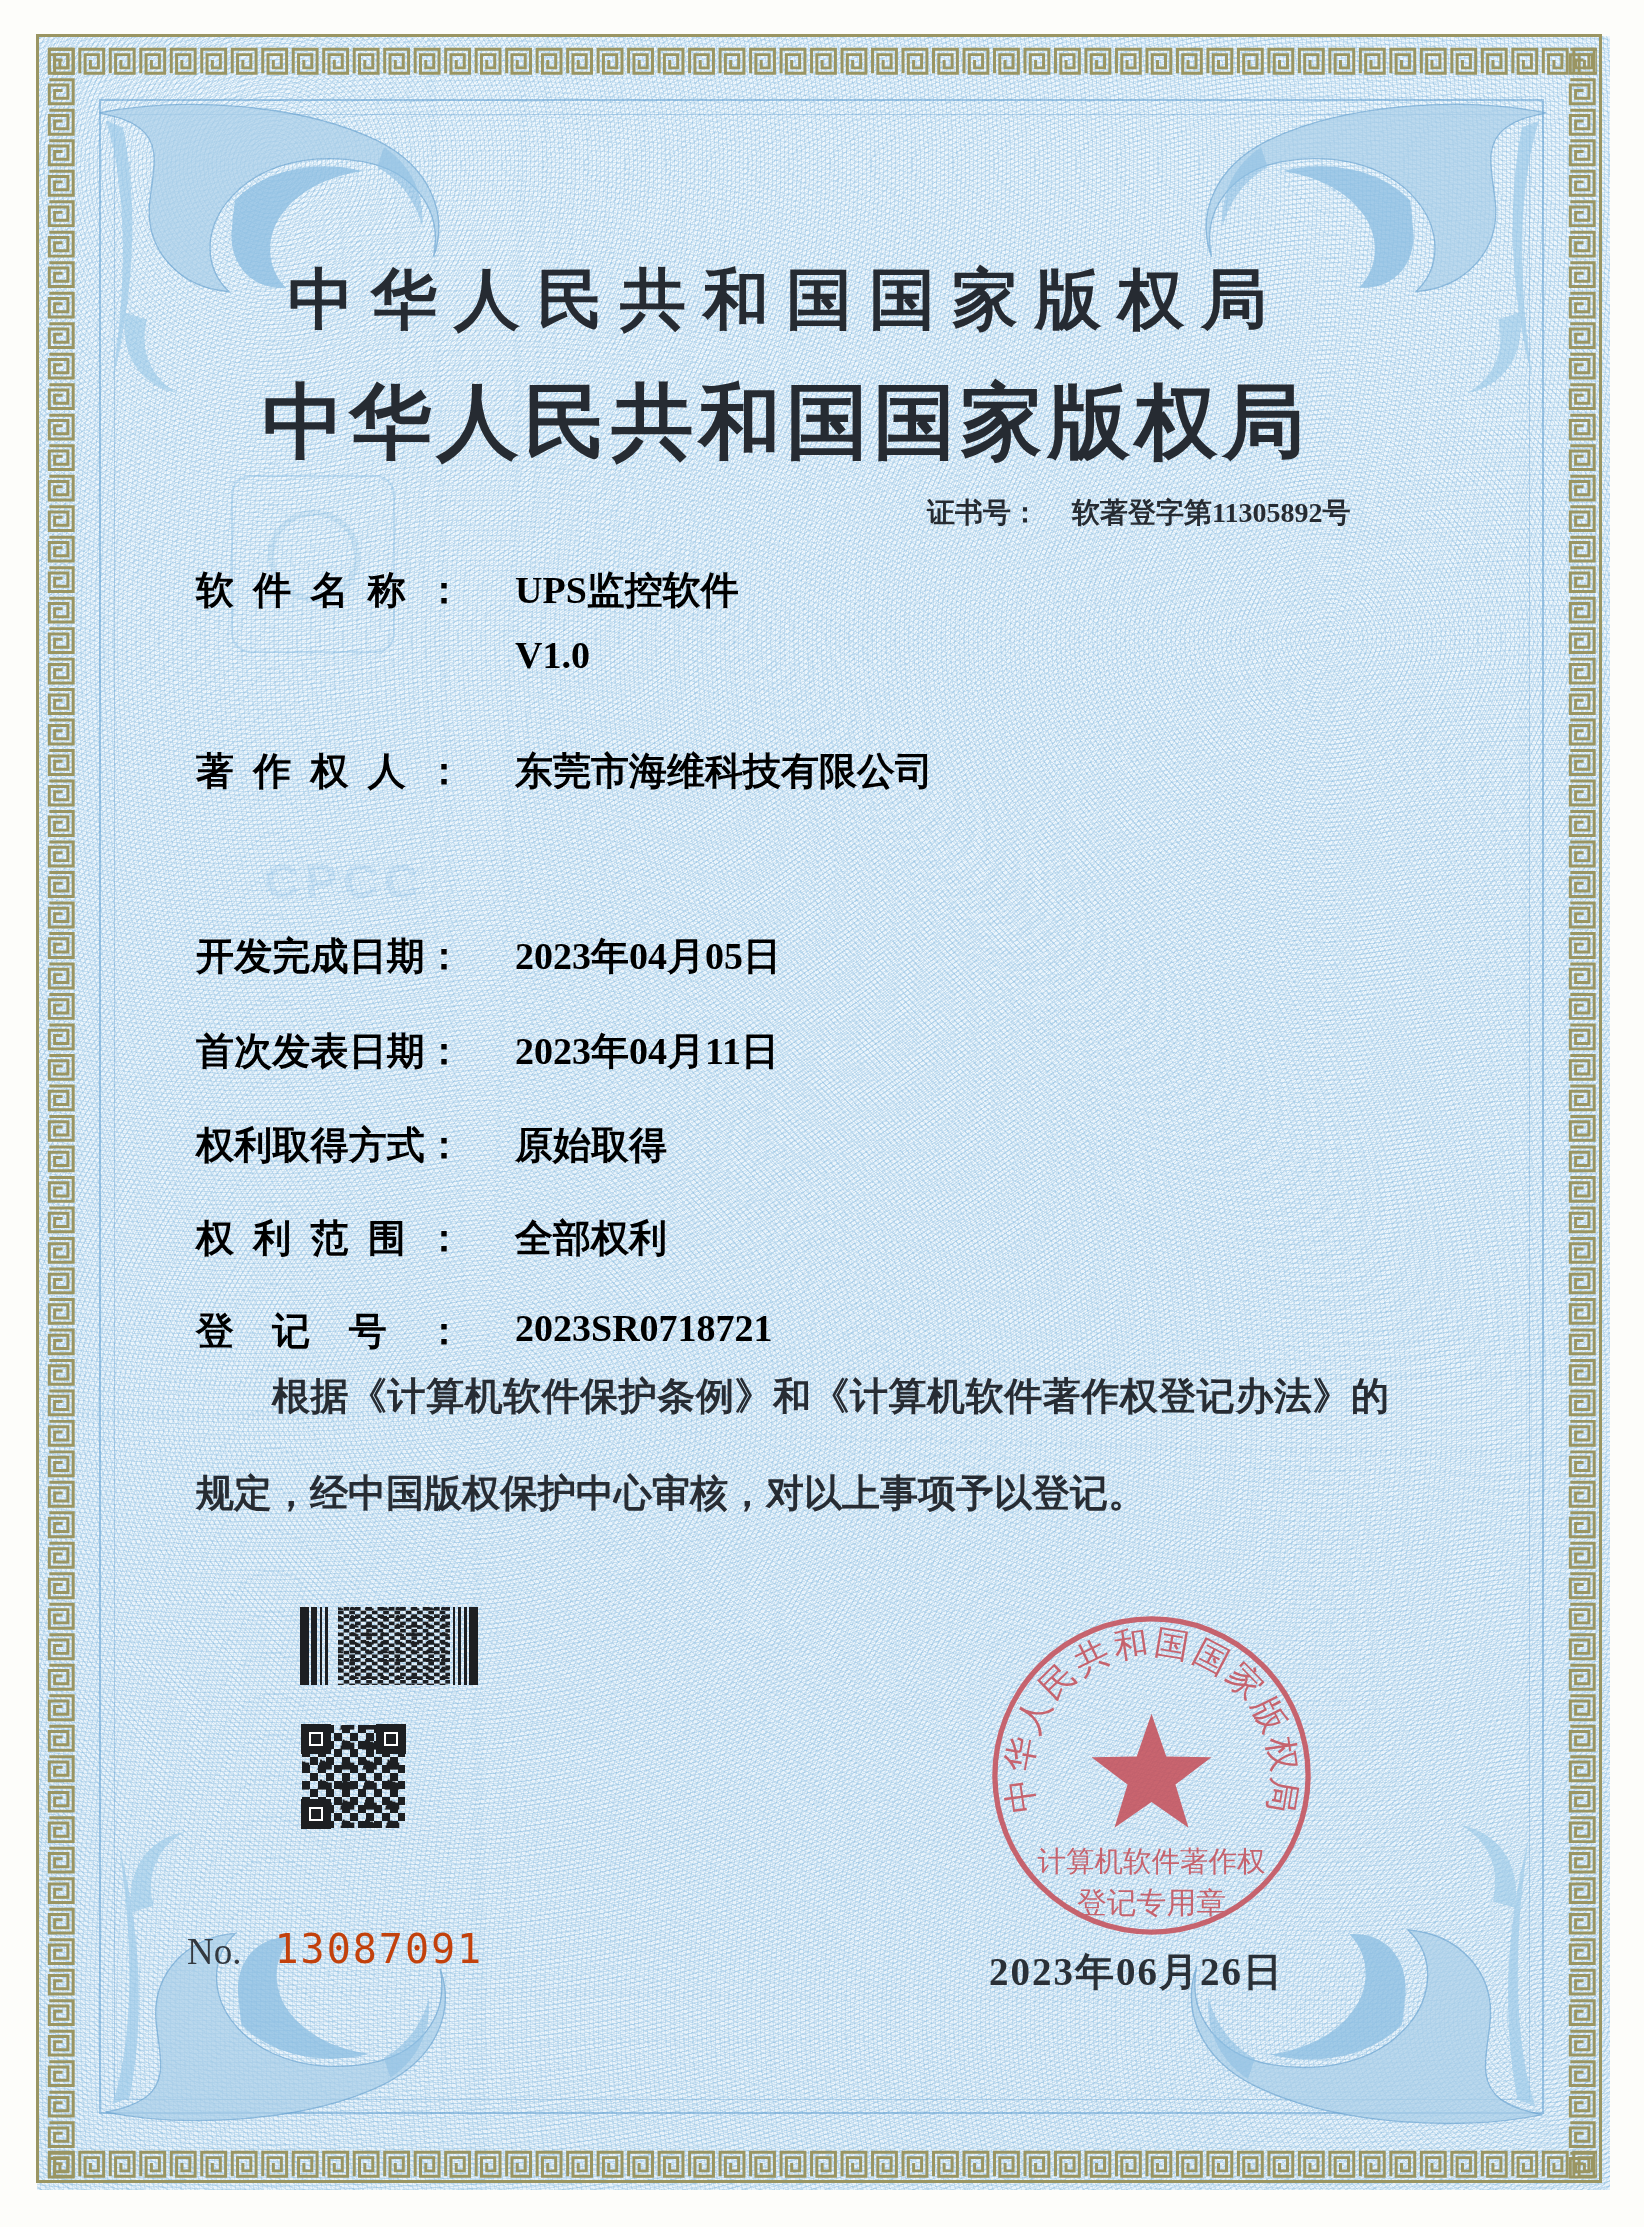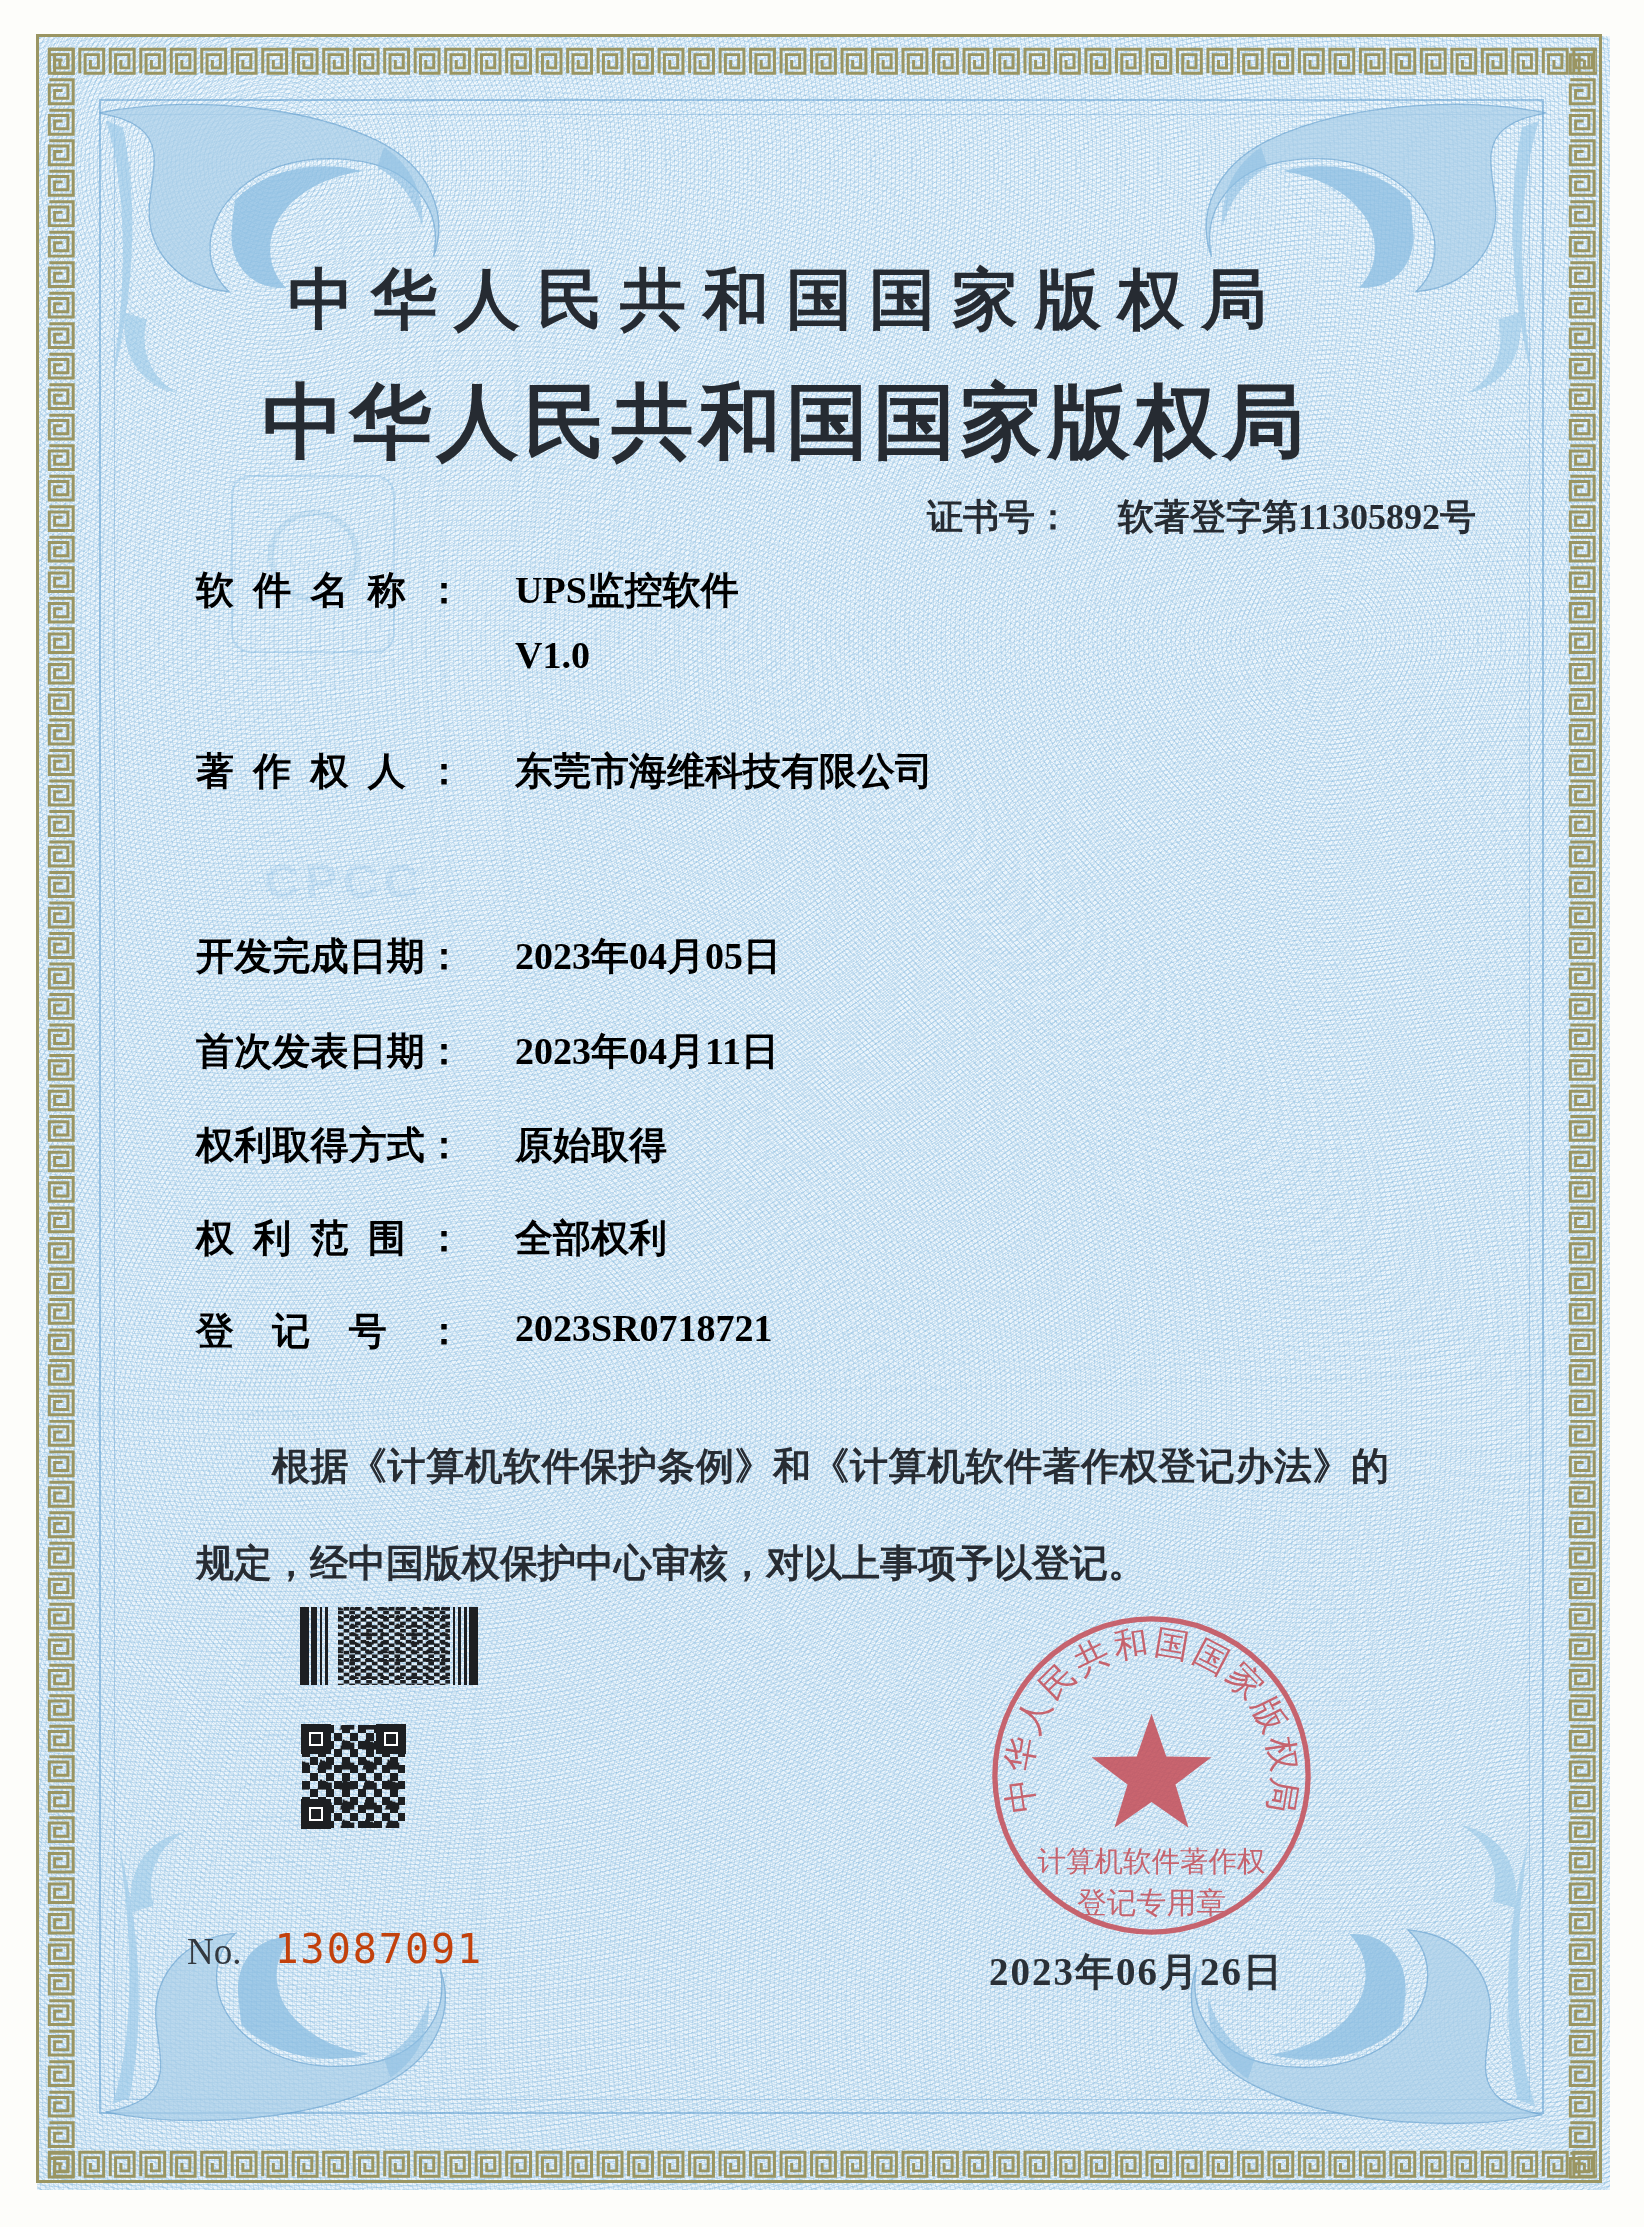--- a/index.html
+++ b/index.html
@@ -46,27 +46,27 @@
   .ghost-ring{position:absolute;left:268px;top:510px;width:80px;height:80px;
     border:6.6px solid rgba(130,185,225,.22);border-radius:50%;}
   .ghost-cpcc{position:absolute;left:264px;top:857px;font-family:"Liberation Sans",sans-serif;
     font-size:49px;font-weight:bold;letter-spacing:5.3px;color:rgba(130,185,225,.18);line-height:1;}
   
   .t{position:absolute;line-height:1;color:#262b32;}
   .authority{left:60px;top:267px;width:1452px;text-align:center;
     font-size:66px;font-weight:bold;letter-spacing:17px;}
   .cert-title{left:60px;top:382px;width:1452px;text-align:center;
     font-size:82px;font-weight:800;letter-spacing:5.3px;}
-  .certno-row{left:927px;top:499px;display:flex;gap:47px;font-size:36px;font-weight:bold;}
+  .certno-row{left:927px;top:499px;display:flex;gap:33px;font-size:28px;font-weight:bold;}
   
   .row{position:absolute;left:196px;display:flex;align-items:flex-start;}
   .flabel{width:267px;font-size:38px;font-weight:bold;display:flex;justify-content:space-between;}
   .fvalues{margin-left:52px;font-size:38px;font-weight:600;}
   .fvalues .v2{display:block;margin-top:17px;}
-  .paragraph{left:196px;top:1418px;width:1193px;font-size:38px;line-height:97px;
+  .paragraph{left:196px;top:1348px;width:1193px;font-size:38px;line-height:97px;
     text-align:justify;text-indent:76px;color:#272c33;font-weight:600;}
   
   .barcode{position:absolute;left:300px;top:1607px;width:183px;height:78px;display:flex;}
   .bc-start{width:38px;height:100%;
     background:linear-gradient(90deg,#1d1f22 0 8.6px,rgba(0,0,0,0) 8.6px 11.3px,#1d1f22 11.3px 16.6px,
       rgba(0,0,0,0) 16.6px 20px,#1d1f22 20px 22.5px,rgba(0,0,0,0) 22.5px 25px,#1d1f22 25px 28px,rgba(0,0,0,0) 28px);}
   .bc-data{flex:1;height:100%;
     background:
       repeating-conic-gradient(#1d1f22 0% 25%, rgba(0,0,0,0) 0% 50%) 0 0/11.3px 7.3px,
       repeating-conic-gradient(rgba(0,0,0,0) 0% 30%, #1d1f22 0% 55%, rgba(0,0,0,0) 0% 100%) 5.3px 3.3px/15.2px 8.6px;}

